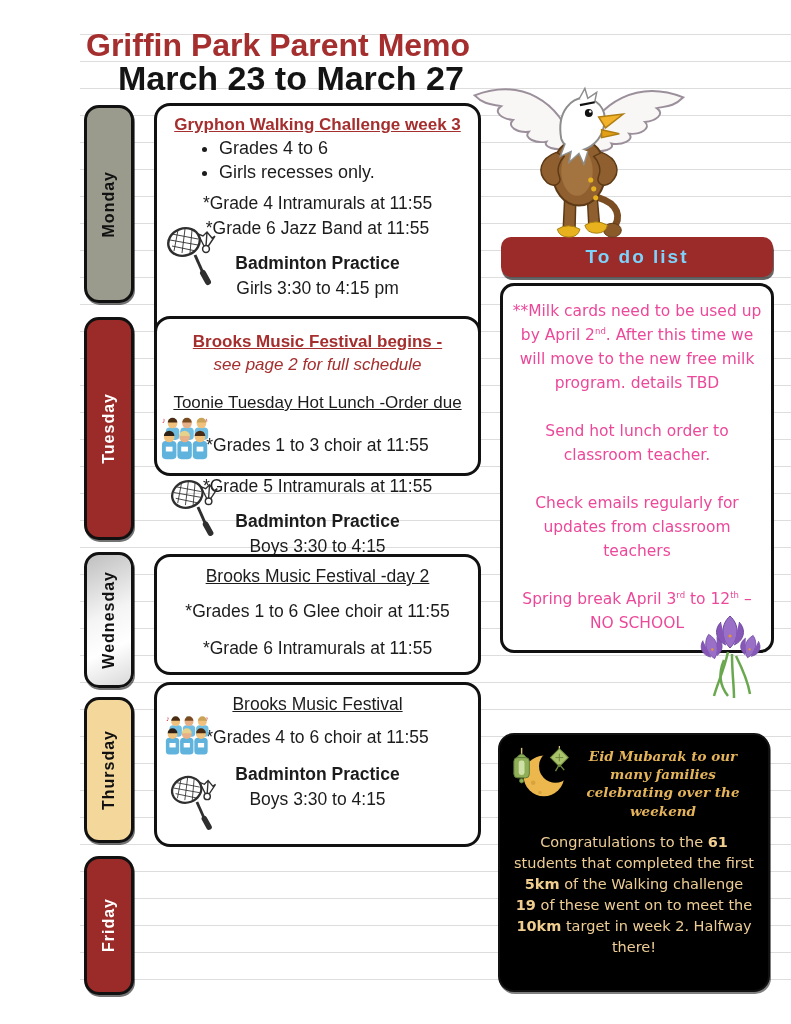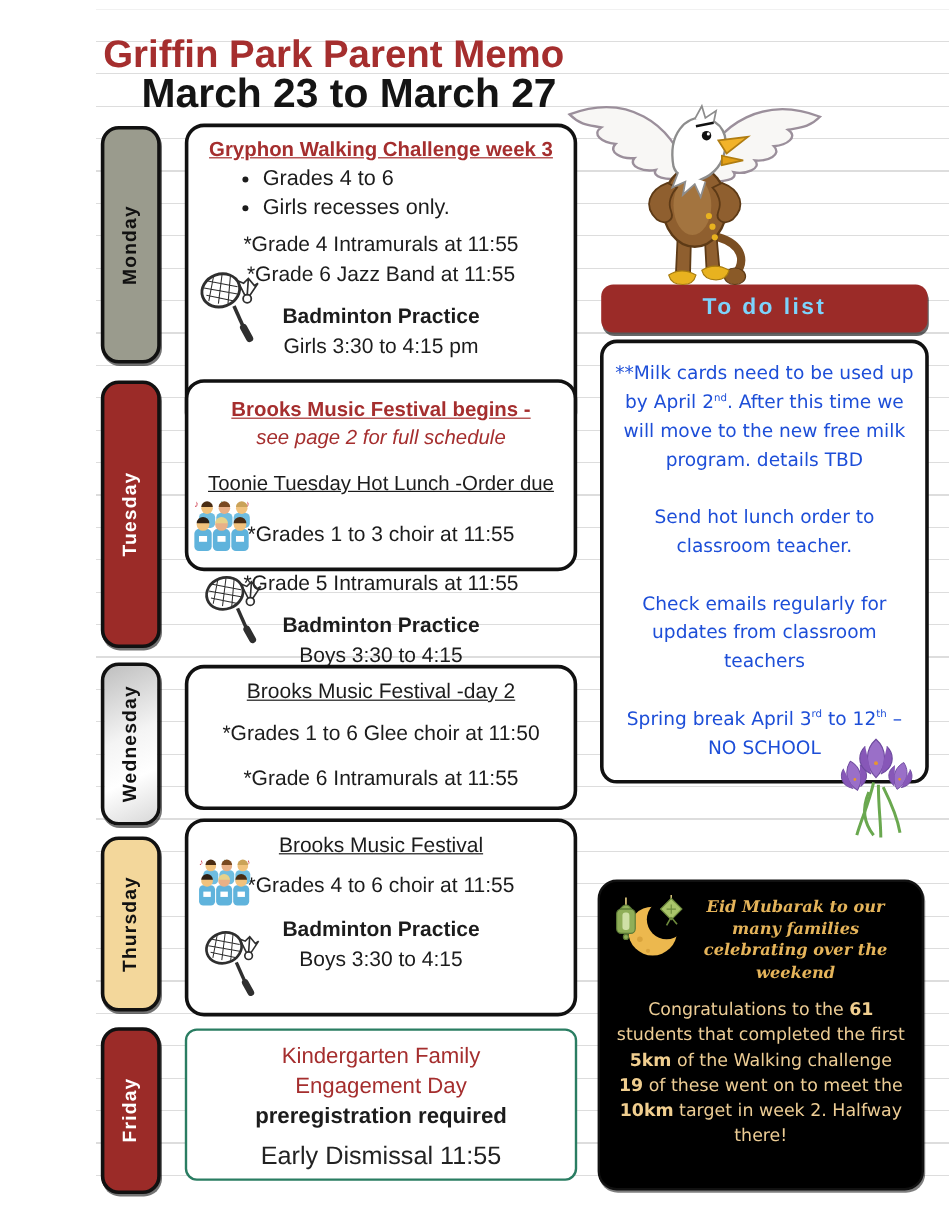--- a/index.html
+++ b/index.html
@@ -45,21 +45,21 @@
   .icon-abs { position:absolute; z-index:2; }
 
   
   .todo-header { position:absolute; left:501px; top:237px; width:272px; height:40px; background:#9B2B28;
                  border-radius:10px; z-index:2; display:flex; align-items:center; justify-content:center;
                  color:#7dd3fc; font-size:19px; font-weight:700; letter-spacing:2px;
                  box-shadow:1px 3px 0 rgba(0,0,0,.6); }
   .todo-box { position:absolute; left:500px; top:283px; width:274px; height:370px; background:#fff;
               border:3px solid #111; border-radius:14px; z-index:1; padding:13px 8px;
               font-family:"DejaVu Sans", sans-serif; font-size:15.5px; line-height:1.55;
-              color:#1d4ed8; text-align:center; }
+              color:#ec4899; text-align:center; }
   .todo-box p { margin-bottom:24px; }
   sup { font-size:0.55em; vertical-align:super; }
 
   .eid-box { position:absolute; left:498px; top:733px; width:272px; height:259px; background:#000000;
              border:2.5px solid #111; border-radius:16px; z-index:1; padding:12px 12px;
              box-shadow:1px 2px 0 rgba(0,0,0,.5); }
   .eid-head { margin-left:58px; min-height:62px; display:flex; align-items:center; justify-content:center;
               text-align:center; font-family:"DejaVu Serif", serif; font-style:italic; font-weight:700;
               font-size:13.5px; line-height:1.35; color:#E5B45A; }
   .eid-body { margin-top:12px; text-align:center; font-family:"DejaVu Sans", sans-serif;
@@ -196,21 +196,21 @@
         <path d="M30,30 L38,48" stroke-width="3"></path>
         <path d="M38,48 L43,57" stroke-width="6" stroke-linecap="round"></path>
         <circle cx="41" cy="24" r="3.4" stroke-width="1.5"></circle>
         <path d="M39,21 L33,9 M41,21 L42,7 M43,21.5 L50,11 M33,9 L38,11 L42,7 L47,13 L50,11" stroke-width="1.4"></path>
       </g>
     </svg>
   </div>
 
   <div class="daybox box-wednesday">
     <div class="box-title u" style="font-weight:500; font-size:17.5px;">Brooks Music Festival -day 2</div>
-    <div class="cline" style="margin-top:14px;">*Grades 1 to 6 Glee choir at 11:50</div>
+    <div class="cline" style="margin-top:14px;">*Grades 1 to 6 Glee choir at 11:55</div>
     <div class="cline" style="margin-top:16px;">*Grade 6 Intramurals at 11:55</div>
   </div>
 
   <div class="daybox box-thursday">
     <div class="box-title u" style="font-weight:500; font-size:17.5px;">Brooks Music Festival</div>
     <div class="cline" style="margin-top:12px;">*Grades 4 to 6 choir at 11:55</div>
     <div class="cline b" style="margin-top:16px;">Badminton Practice</div>
     <div class="cline">Boys 3:30 to 4:15</div>
     <svg class="icon-abs" style="left:8px; top:28px; width:48px; height:44px;" viewBox="0 0 54 48">
       <text x="1" y="8" font-size="8" fill="#cc3344">♪</text>
@@ -247,26 +247,20 @@
         <ellipse cx="19" cy="17" rx="16" ry="13.5" stroke-width="2.4" transform="rotate(-20 19 17)"></ellipse>
         <path d="M7,9 L33,14 M5,15 L33,20 M7,21 L31,26 M13,5 L9,26 M20,4 L17,28 M27,5 L25,28" stroke-width="0.9"></path>
         <path d="M30,30 L38,48" stroke-width="3"></path>
         <path d="M38,48 L43,57" stroke-width="6" stroke-linecap="round"></path>
         <circle cx="41" cy="24" r="3.4" stroke-width="1.5"></circle>
         <path d="M39,21 L33,9 M41,21 L42,7 M43,21.5 L50,11 M33,9 L38,11 L42,7 L47,13 L50,11" stroke-width="1.4"></path>
       </g>
     </svg>
   </div>
 
-  <div class="daybox box-friday">
-    <div class="friday-line red">Kindergarten Family</div>
-    <div class="friday-line red">Engagement Day</div>
-    <div class="friday-line b">preregistration required</div>
-    <div class="friday-dismissal">Early Dismissal 11:55</div>
-  </div>
 
   <div class="todo-header">To do list</div>
   <div class="todo-box">
     <p><span>**Milk cards need to be used up by April 2</span><sup>nd</sup><span>. After this time we will move to the new free milk program. details TBD</span></p>
     <p>Send hot lunch order to classroom teacher.</p>
     <p>Check emails regularly for updates from classroom teachers</p>
     <p><span>Spring break April 3</span><sup>rd</sup><span> to 12</span><sup>th</sup><span> – NO SCHOOL</span></p>
   </div>
 
   <svg class="crocus" viewBox="0 0 84 92">

